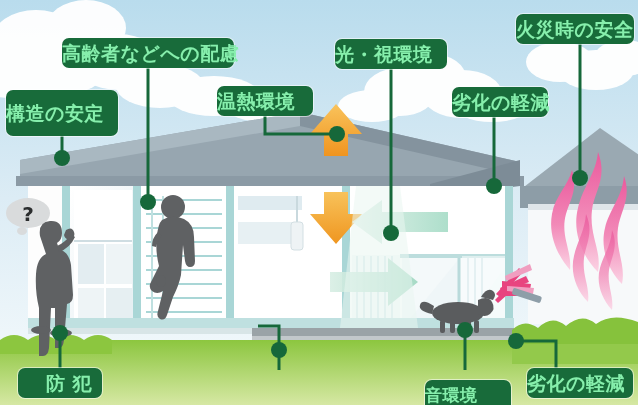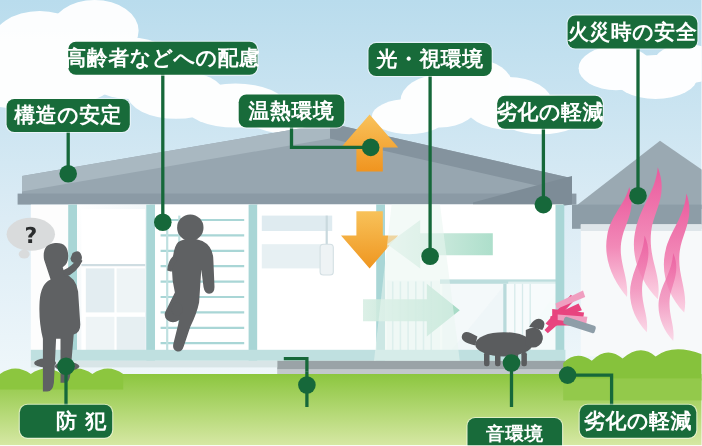--- a/index.html
+++ b/index.html
@@ -12,25 +12,25 @@
     width:638px;height:405px;
     overflow:hidden;
     background:#ffffff;
   }
   #art{position:absolute;left:0;top:0;width:638px;height:405px;}
 
   
   .chip{
     position:absolute;
     background:#186b3a;
-    color:#ffffff;
+    color:#86efac;
     border-radius:7px;
     font-weight:bold;
     letter-spacing:0.5px;
-    display:flex;align-items:center;justify-content:center;
+    display:flex;align-items:center;
     white-space:nowrap;
     box-shadow:0 0 0 1px rgba(255,255,255,0.55);
     z-index:40;
     box-sizing:border-box;
   }
   .chip span{display:block;line-height:1;}
 </style>
 </head>
 <body>
 
@@ -324,21 +324,21 @@
         <circle cx="494" cy="186" r="8"></circle>
         <circle cx="580" cy="178" r="8"></circle>
         <circle cx="60" cy="333" r="8"></circle>
         <circle cx="279" cy="350" r="8"></circle>
         <circle cx="465" cy="330" r="8"></circle>
         <circle cx="516" cy="341" r="8"></circle>
       </g>
     </g>
   </svg>
 
-  <div class="chip" style="left:6px;top:90px;width:112px;height:30px;font-size:19px;">
+  <div class="chip" style="left:6px;top:90px;width:112px;height:46px;font-size:19px;">
     <span>構造の安定</span>
   </div>
 
   <div class="chip" style="left:217px;top:86px;width:96px;height:30px;font-size:19px;">
     <span>温熱環境</span>
   </div>
 
   <div class="chip" style="left:62px;top:38px;width:172px;height:30px;font-size:19px;">
     <span>高齢者などへの配慮</span>
   </div>

